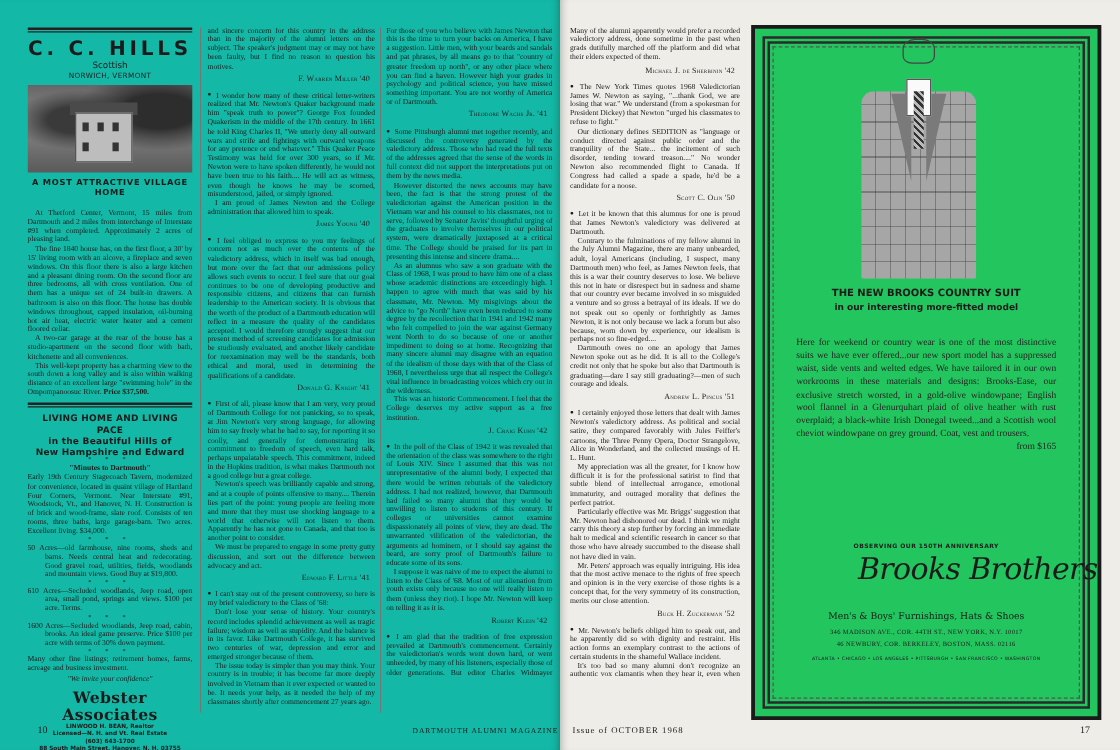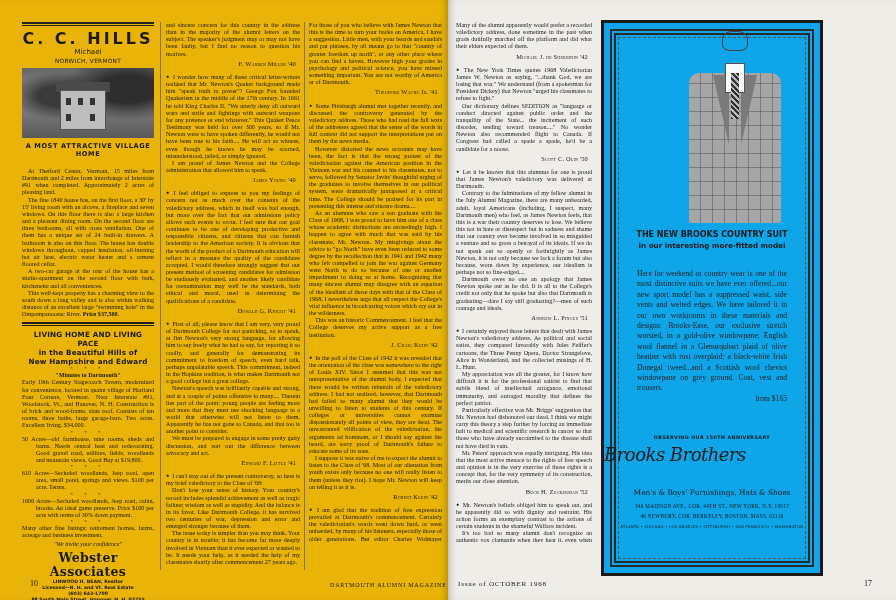--- a/index.html
+++ b/index.html
@@ -1,19 +1,19 @@
 <!DOCTYPE html>
 <html><head>
 <meta charset="utf-8">
 <style>
   * { box-sizing: border-box; margin: 0; padding: 0; }
   html, body { width: 896px; height: 600px; overflow: hidden; background: #d8d6d0; }
   body { font-family: "Liberation Serif", serif; color: #1b1b1b; }
   .spread { position: absolute; left: 0; top: 0; width: 896px; height: 600px; display: flex; }
-  .page { position: relative; height: 600px; background: #eab308; }
+  .page { position: relative; height: 600px; background: #14b8a6; }
   .page.left { width: 448px; box-shadow: inset -6px 0 8px -6px rgba(0,0,0,0.35); }
   .page.right { width: 448px; background: #efede8; box-shadow: inset 6px 0 8px -6px rgba(0,0,0,0.35); }
   .col { position: absolute; top: 22px; font-size: 6.1px; line-height: 7.15px; text-align: justify; hyphens: auto; overflow: hidden; }
   .col p { text-indent: 6px; margin: 0; }
   .col p.first { text-indent: 0; }
   .sig { text-align: right; font-variant: small-caps; font-size: 6.4px; margin: 2px 4px 6px 0; letter-spacing: 0.2px; }
   .bullet::before { content: "\25CF"; font-size: 5px; margin-right: 3px; vertical-align: 1px; }
   .rule { border-top: 1px solid #333; margin: 3px 0; }
   .rule2 { border-top: 2px solid #222; border-bottom: 1px solid #222; height: 4px; margin: 4px 0; }
   
@@ -33,57 +33,57 @@
   .ad-head2 { font-family: "DejaVu Sans", sans-serif; font-weight: bold; font-size: 7.2px; text-align: center; line-height: 9px; letter-spacing: 0.2px; }
   .stars { text-align: center; font-size: 5px; letter-spacing: 5px; line-height: 6px; }
   .hang { padding-left: 14px; text-indent: -14px !important; }
   .center { text-align: center; }
   .webster { font-family: "DejaVu Serif", serif; font-weight: bold; font-size: 12.5px; text-align: center; line-height: 14px; letter-spacing: 0.3px; }
   .sm-sans { font-family: "DejaVu Sans", sans-serif; font-size: 4.6px; text-align: center; line-height: 6px; font-weight: bold; }
   .pageno { position: absolute; bottom: 12px; font-size: 8px; }
   .footer { position: absolute; bottom: 12px; font-size: 6px; letter-spacing: 0.8px; }
   .colrule { position: absolute; top: 22px; width: 0; border-left: 0.6px solid #777; height: 548px; }
   
-  .ad-frame { position: absolute; left: 153px; top: 20px; width: 222px; height: 556px; border: 3px solid #1a1a1a; background: #0ea5e9; }
+  .ad-frame { position: absolute; left: 153px; top: 20px; width: 280px; height: 556px; border: 3px solid #1a1a1a; background: #22c55e; }
   .ad-inner { position: absolute; left: 6px; top: 6px; right: 6px; bottom: 6px; border: 6px double #2a2a2a;
       background-clip: padding-box; }
   .ad-inner::before { content: ""; position: absolute; inset: 2px; border: 1px dashed #555; }
   .logo { position: absolute; left: 118px; top: 8px; width: 26px; height: 20px; border: 1px solid #444; border-radius: 40% 40% 30% 30%; }
   .suit { position: absolute; left: 85px; top: 40px; width: 92px; height: 160px; }
   .suit .body { position: absolute; left: 0; top: 10px; width: 92px; height: 150px; border-radius: 10px 10px 2px 2px;
       background: repeating-linear-gradient(90deg, transparent 0 11px, rgba(40,40,40,0.35) 11px 12px),
                   repeating-linear-gradient(0deg, transparent 0 13px, rgba(40,40,40,0.35) 13px 14px), #a6a6a6; }
   .suit .collar { position: absolute; left: 36px; top: 0; width: 20px; height: 30px; background: #fafafa; border: 1px solid #555; }
   .suit .tie { position: absolute; left: 42px; top: 10px; width: 8px; height: 46px;
       background: repeating-linear-gradient(45deg, #333 0 2px, #bbb 2px 4px); }
   .suit .lapelL { position: absolute; left: 24px; top: 12px; width: 0; height: 0; border-left: 16px solid transparent; border-top: 70px solid #7a7a7a; }
   .suit .lapelR { position: absolute; left: 52px; top: 12px; width: 0; height: 0; border-right: 16px solid transparent; border-top: 70px solid #7a7a7a; }
   .brooks-h1 { position: absolute; left: 0; right: 0; top: 206px; text-align: center; font-family: "DejaVu Sans", sans-serif; font-weight: bold; font-size: 8px; line-height: 11px; }
   .brooks-h2 { position: absolute; left: 0; right: 0; top: 218px; text-align: center; font-family: "DejaVu Sans", sans-serif; font-weight: bold; font-size: 7.2px; line-height: 10px; }
   .brooks-body { position: absolute; left: 33px; right: 33px; top: 246px; font-size: 7.6px; line-height: 10.4px; text-align: justify; color: #222; }
   .brooks-price { text-align: right; }
   .obs { position: absolute; left: 0; right: 0; top: 412px; text-align: center; font-family: "DejaVu Sans", sans-serif; font-weight: bold; font-size: 4.8px; letter-spacing: 0.4px; }
-  .script { position: absolute; left: 0; right: 0; top: 418px; text-align: left; font-family: "DejaVu Serif", serif; font-style: italic; font-size: 18px; line-height: 28px; letter-spacing: -0.5px; }
+  .script { position: absolute; left: 0; right: 0; top: 418px; text-align: right; font-family: "DejaVu Serif", serif; font-style: italic; font-size: 24px; line-height: 28px; letter-spacing: -0.5px; }
   .clothing { position: absolute; left: 0; right: 0; top: 448px; text-align: center; font-family: "DejaVu Sans", sans-serif; font-weight: bold; font-size: 11px; letter-spacing: 2px; }
   .clothing span { border: 1px solid #333; border-radius: 10px; padding: 0 10px; }
   .furn { position: absolute; left: 0; right: 0; top: 465px; text-align: center; font-family: "DejaVu Serif", serif; font-weight: normal; font-size: 7.4px; }
   .addr { position: absolute; left: 0; right: 0; text-align: center; font-size: 5.2px; letter-spacing: 0.3px; }
   .cities { position: absolute; left: 0; right: 0; top: 502px; text-align: center; font-size: 3.7px; letter-spacing: 0.3px; font-family: "DejaVu Sans", sans-serif; }
 </style>
 </head>
 <body>
 
 <div class="spread">
 
   <div class="page left">
 
     <div class="col ad-col">
       <div class="rule2"></div>
       <div class="hills-title">C. C. HILLS</div>
-      <div class="hills-sub">Michael</div>
+      <div class="hills-sub">Scottish</div>
       <div class="hills-loc">NORWICH, VERMONT</div>
       <div class="photo">
         <div class="roof"></div>
           <div class="house"></div>
         <div class="win" style="left:44px;top:30px"></div>
           <div class="win" style="left:56px;top:30px"></div>
           <div class="win" style="left:68px;top:30px"></div>
         <div class="win" style="left:44px;top:46px"></div>
           <div class="win" style="left:68px;top:46px"></div>
       </div>

